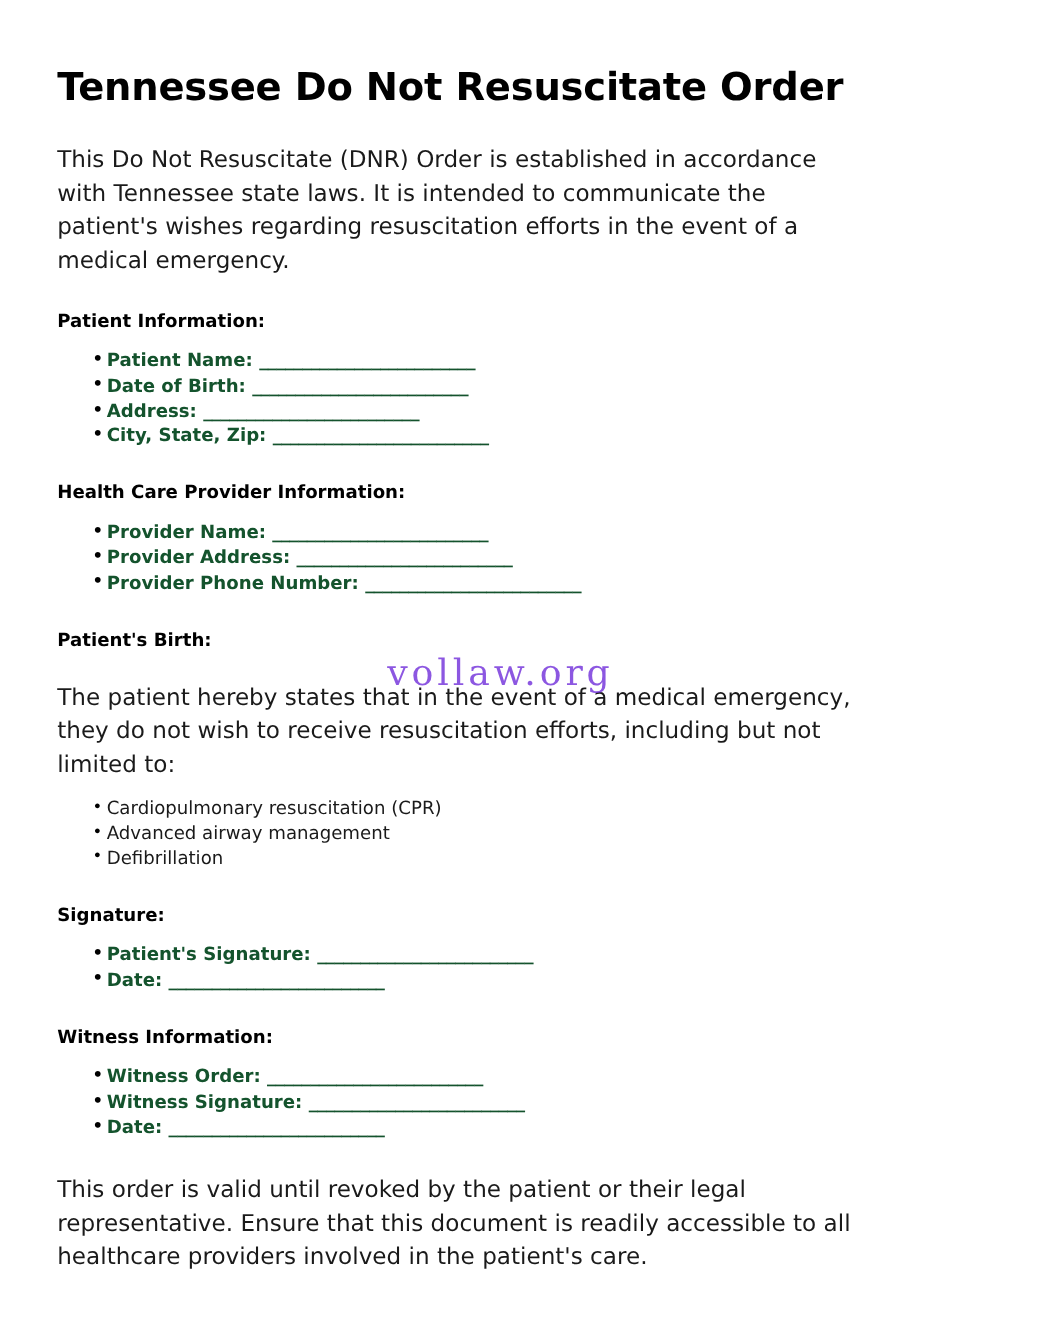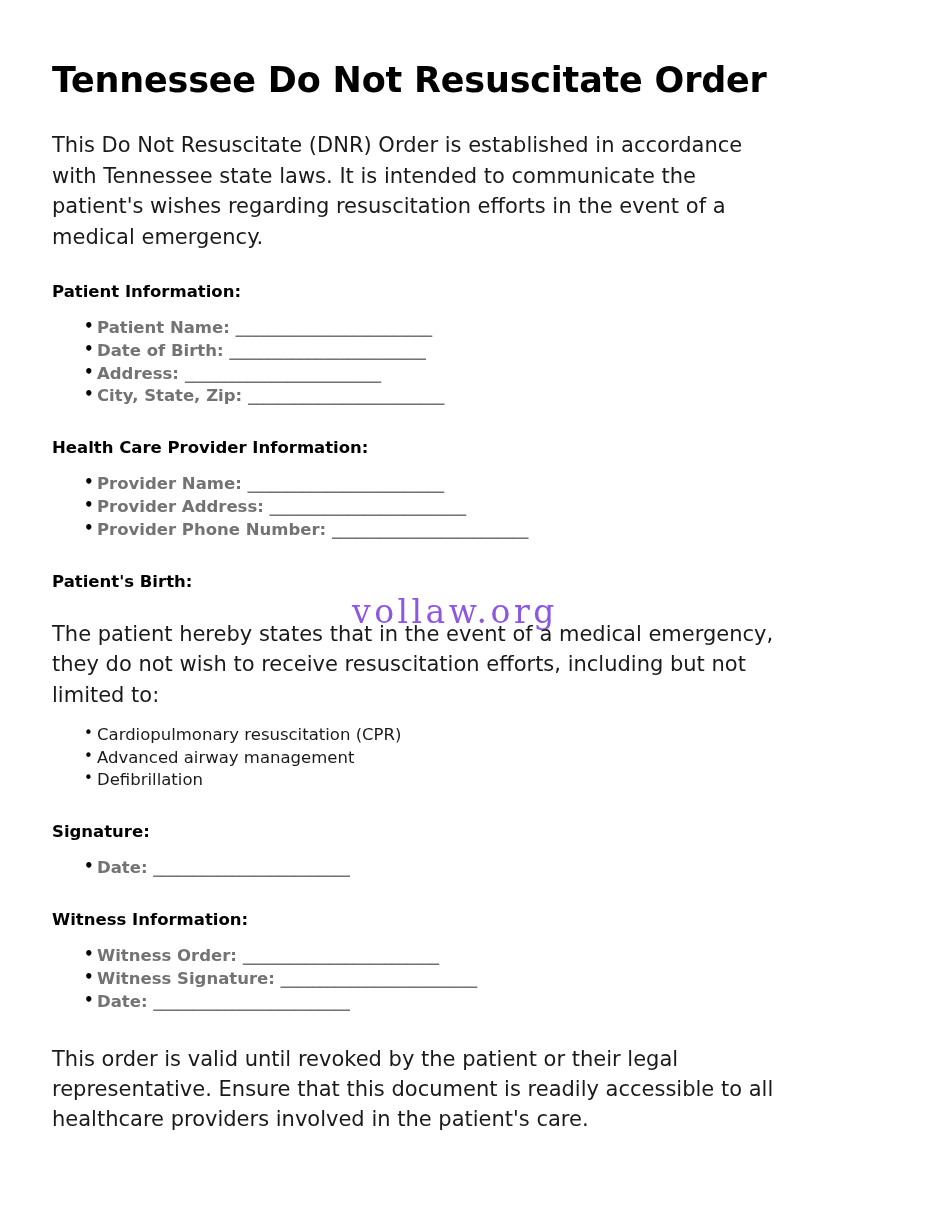--- a/index.html
+++ b/index.html
@@ -77,21 +77,21 @@
     position: absolute;
     left: 0;
     top: -1px;
     font-size: 15px;
     line-height: 1.45;
     color: #000;
   }
 
   ul.field-list li {
     font-weight: bold;
-    color: #737373;
+    color: #14532d;
   }
 
   ul.plain-list li {
     font-weight: normal;
     color: #1a1a1a;
   }
 
   .blank {
     font-weight: bold;
     letter-spacing: -0.4px;
@@ -165,20 +165,24 @@
   <ul class="plain-list">
     <li>Cardiopulmonary resuscitation (CPR)</li>
     <li>Advanced airway management</li>
     <li>Defibrillation</li>
   </ul>
 
   <h2 class="section-heading">Signature:</h2>
 
   <ul class="field-list">
     <li>
+      <span>Patient's Signature:</span>
+      <span class="blank">_________________________</span>
+    </li>
+    <li>
       <span>Date:</span>
       <span class="blank">_________________________</span>
     </li>
   </ul>
 
   <h2 class="section-heading">Witness Information:</h2>
 
   <ul class="field-list">
     <li>
       <span>Witness Order:</span>

